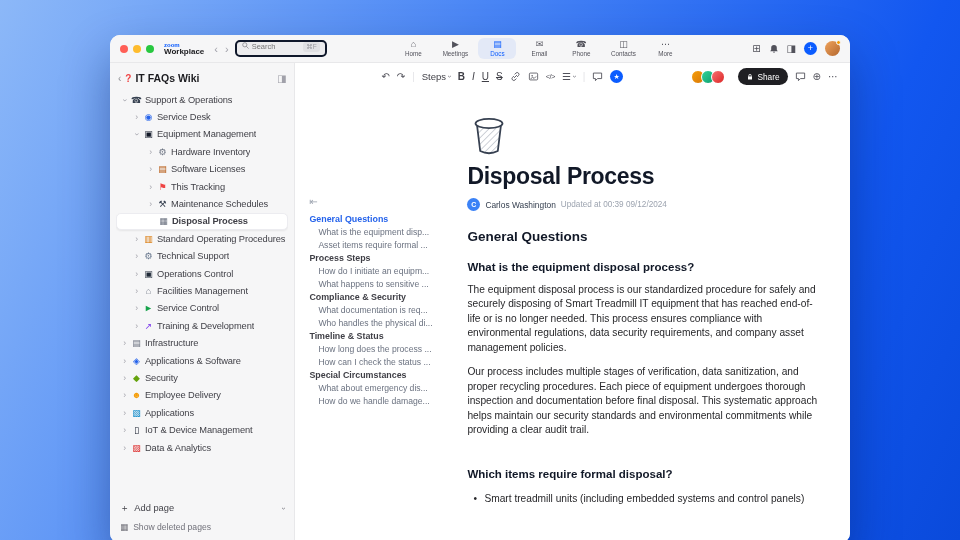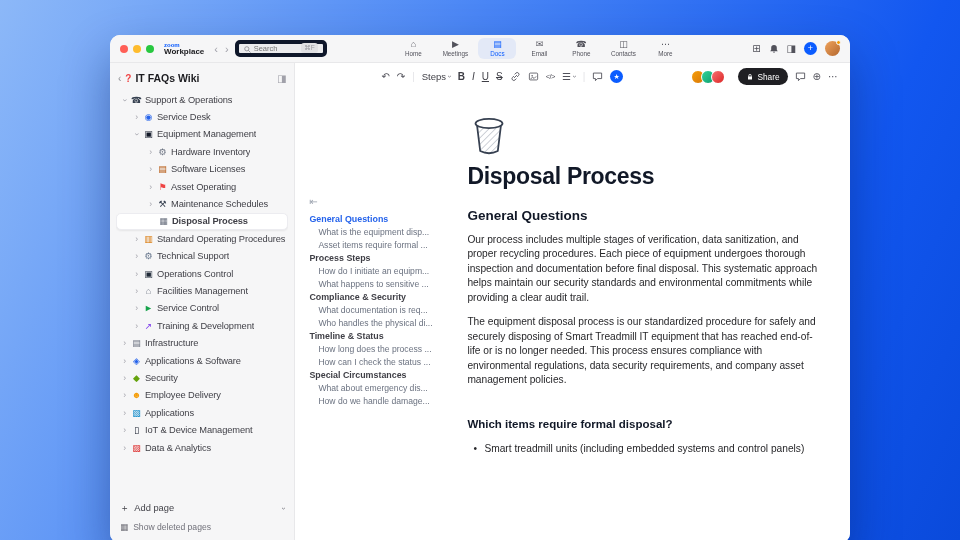--- a/index.html
+++ b/index.html
@@ -17,21 +17,21 @@
 }
 
 .titlebar{flex:0 0 28px;background:#f6f6f7;border-bottom:1px solid #e8e8ea;display:flex;align-items:center;padding:0 10px;gap:6px}
 .lights{display:flex;gap:5px;align-items:center}
 .light{width:8px;height:8px;border-radius:50%}
 .light.r{background:#ff5f57}.light.y{background:#febc2e}.light.g{background:#28c840}
 .logo{display:flex;flex-direction:column;line-height:1;margin-left:4px}
 .logo .z{font-size:6px;color:#0b5cff;font-weight:bold}
 .logo .wp{font-size:8px;font-weight:bold;color:#1b1b1f}
 .navarrows{display:flex;gap:7px;color:#a1a1aa;font-size:11px;margin-left:4px}
-.search{width:92px;height:17px;background:#ececee;border:4px solid #0f172a;border-radius:5px;display:flex;align-items:flex-end;gap:3px;padding:0 5px}
+.search{width:92px;height:17px;background:#ececee;border:2px solid #0f172a;border-radius:5px;display:flex;align-items:flex-start;gap:3px;padding:0 5px}
 .search input{border:none;background:transparent;outline:none;width:42px;font-size:7.5px;color:#6b6b70;font-family:inherit}
 .kbd{margin-left:auto;font-size:6.5px;color:#9a9aa0;background:#e0e0e3;border-radius:3px;padding:1px 3px}
 .spacer{flex:1}
 .appnav{display:flex;gap:4px;align-items:center}
 .nav-item{width:38px;display:flex;flex-direction:column;align-items:center;gap:1px;padding:2px 0;border-radius:6px;color:#52525b;cursor:default}
 .nav-item .nav-ico{font-size:9px;line-height:1}
 .nav-item .nav-lbl{font-size:6.3px}
 .nav-item.active{color:#0b5cff;background:rgba(11,92,255,.08)}
 .tb-right{display:flex;align-items:center;gap:8px;color:#52525b}
 .tb-ico{font-size:10px;line-height:1}
@@ -201,21 +201,21 @@
             <span class="tlabel">Hardware Inventory</span>
           </div>
           <div class="tree-row lvl2">
             <span class="chev">›</span>
             <span class="ticon" style="color:#b45309">▤</span>
             <span class="tlabel">Software Licenses</span>
           </div>
           <div class="tree-row lvl2">
             <span class="chev">›</span>
             <span class="ticon" style="color:#ef4444">⚑</span>
-            <span class="tlabel">Asset Operating</span>
+            <span class="tlabel">This Tracking</span>
           </div>
           <div class="tree-row lvl2">
             <span class="chev">›</span>
             <span class="ticon" style="color:#374151">⚒</span>
             <span class="tlabel">Maintenance Schedules</span>
           </div>
           <div class="tree-row lvl2 selected">
             <span class="chev"></span>
             <span class="ticon" style="color:#6b7280">▦</span>
             <span class="tlabel">Disposal Process</span>
@@ -381,25 +381,31 @@
               <defs>
                 <pattern id="hatch" width="4.5" height="4.5" patternTransform="rotate(45)" patternUnits="userSpaceOnUse">
                   <line x1="0" y1="0" x2="0" y2="4.5" stroke="#9ca3af" stroke-width="1"></line>
                 </pattern>
               </defs>
               <path d="M10 13 L13.2 39 Q22 43.5 30.8 39 L34 13" fill="url(#hatch)" stroke="#374151" stroke-width="1.8" stroke-linejoin="round"></path>
               <ellipse cx="22" cy="11.5" rx="13.5" ry="4.6" fill="#fff" stroke="#374151" stroke-width="1.8"></ellipse>
             </svg>
           </div>
           <h1 class="doc-title">Disposal Process</h1>
+          <div class="byline">
+            <span class="bav">C</span>
+            <span class="bname">Carlos Washington</span>
+            <span class="bupd">Updated at 00:39 09/12/2024</span>
+          </div>
 
           <h2 class="h2">General Questions</h2>
 
+          <h3 class="h3">What is the equipment disposal process?</h3>
+          <p class="para">The equipment disposal process is our standardized procedure for safely and securely disposing of Smart Treadmill IT equipment that has reached end-of-life or is no longer needed. This process ensures compliance with environmental regulations, data security requirements, and company asset management policies.</p>
           <p class="para">Our process includes multiple stages of verification, data sanitization, and proper recycling procedures. Each piece of equipment undergoes thorough inspection and documentation before final disposal. This systematic approach helps maintain our security standards and environmental commitments while providing a clear audit trail.</p>
-          <p class="para">The equipment disposal process is our standardized procedure for safely and securely disposing of Smart Treadmill IT equipment that has reached end-of-life or is no longer needed. This process ensures compliance with environmental regulations, data security requirements, and company asset management policies.</p>
 
           <h3 class="h3 gap">Which items require formal disposal?</h3>
           <ul class="bullets">
               <li class="bullet">Smart treadmill units (including embedded systems and control panels)</li>
             </ul>
         </article>
       </div>
     </main>
   </div>
 </div>

